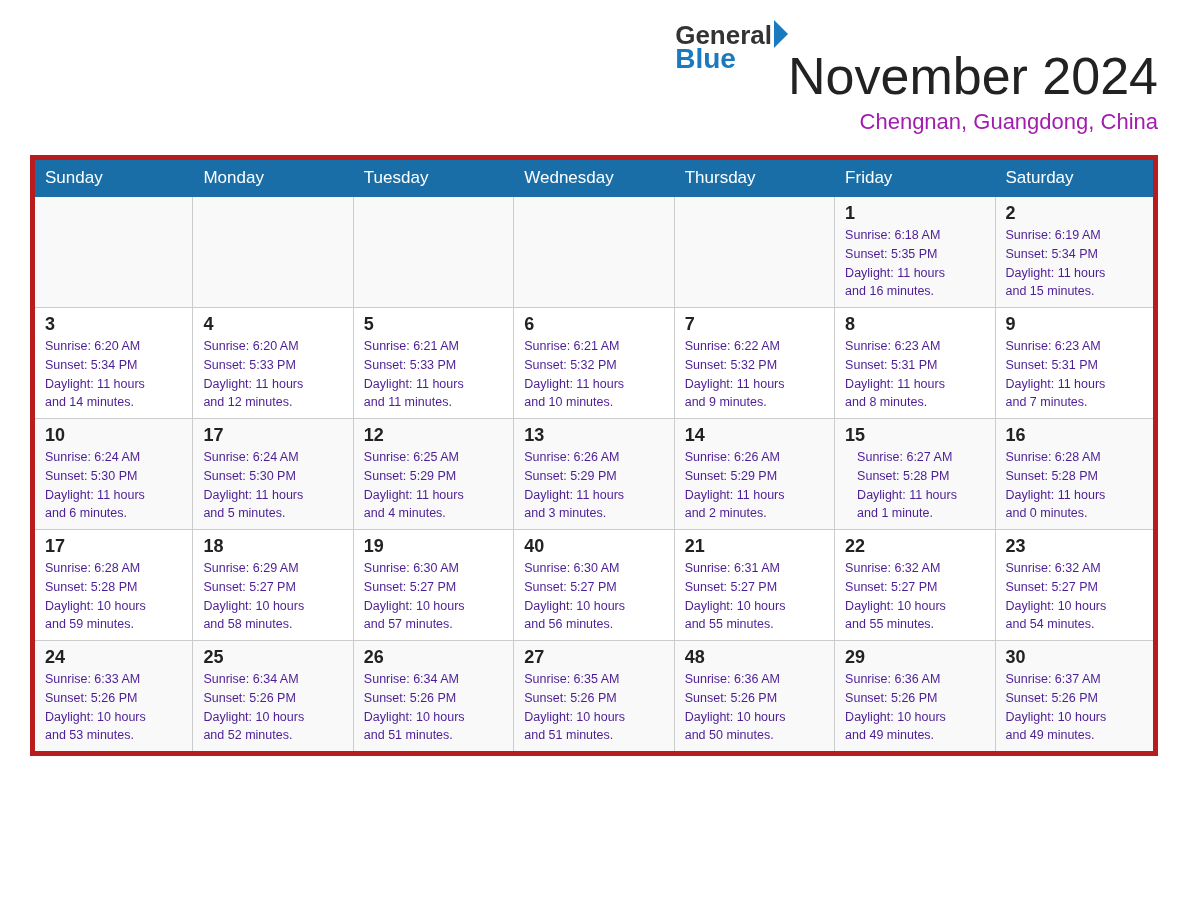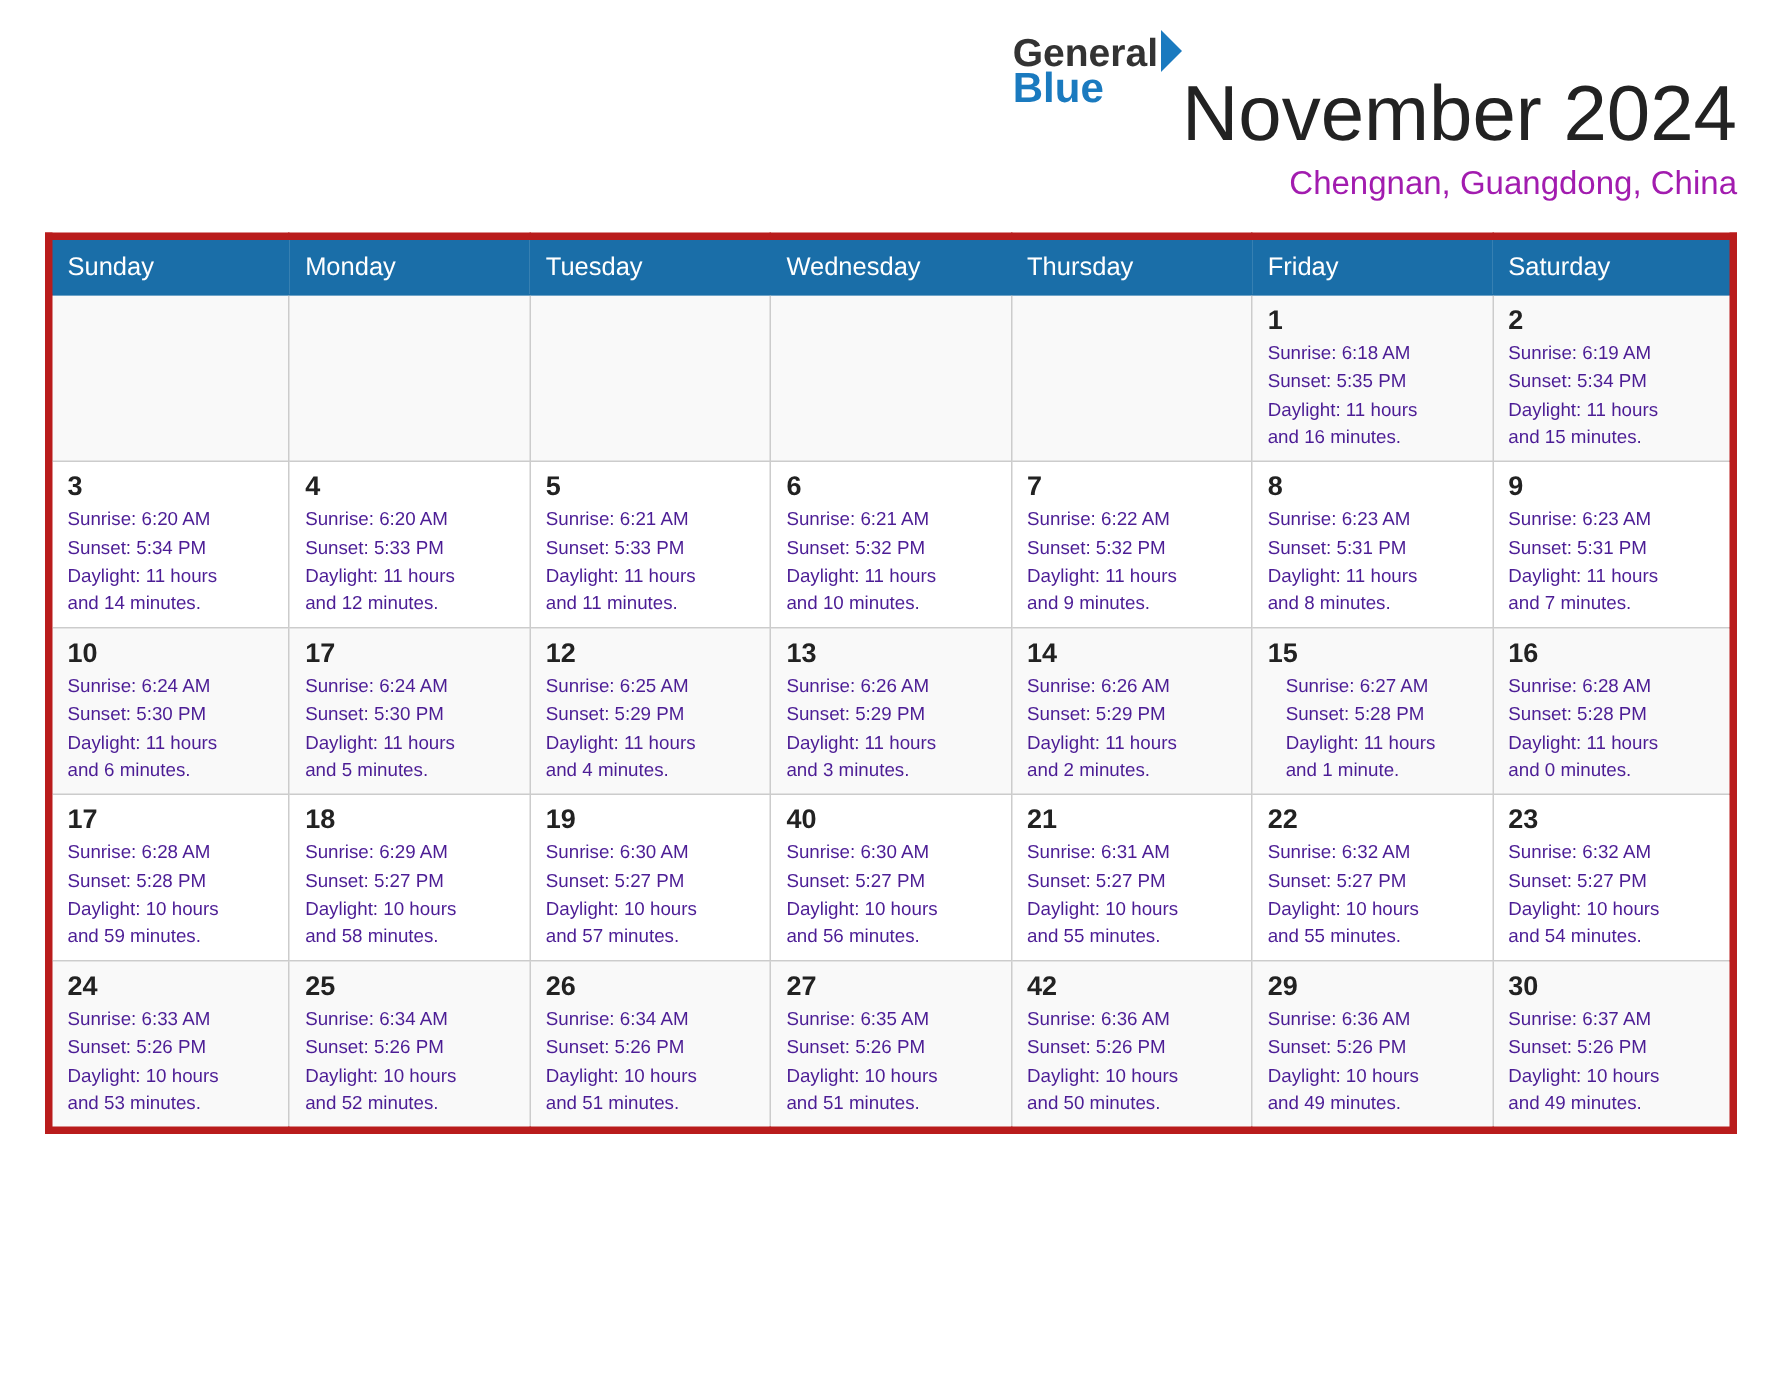--- a/index.html
+++ b/index.html
@@ -338,21 +338,21 @@
 and 51 minutes.</div>
         </td>
         <td>
           <span class="day-number">27</span>
           <div class="day-info" style="white-space: pre-line;">Sunrise: 6:35 AM
 Sunset: 5:26 PM
 Daylight: 10 hours
 and 51 minutes.</div>
         </td>
         <td>
-          <span class="day-number">42</span>
+          <span class="day-number">48</span>
           <div class="day-info" style="white-space: pre-line;">Sunrise: 6:36 AM
 Sunset: 5:26 PM
 Daylight: 10 hours
 and 50 minutes.</div>
         </td>
         <td>
           <span class="day-number">29</span>
           <div class="day-info" style="white-space: pre-line;">Sunrise: 6:36 AM
 Sunset: 5:26 PM
 Daylight: 10 hours

